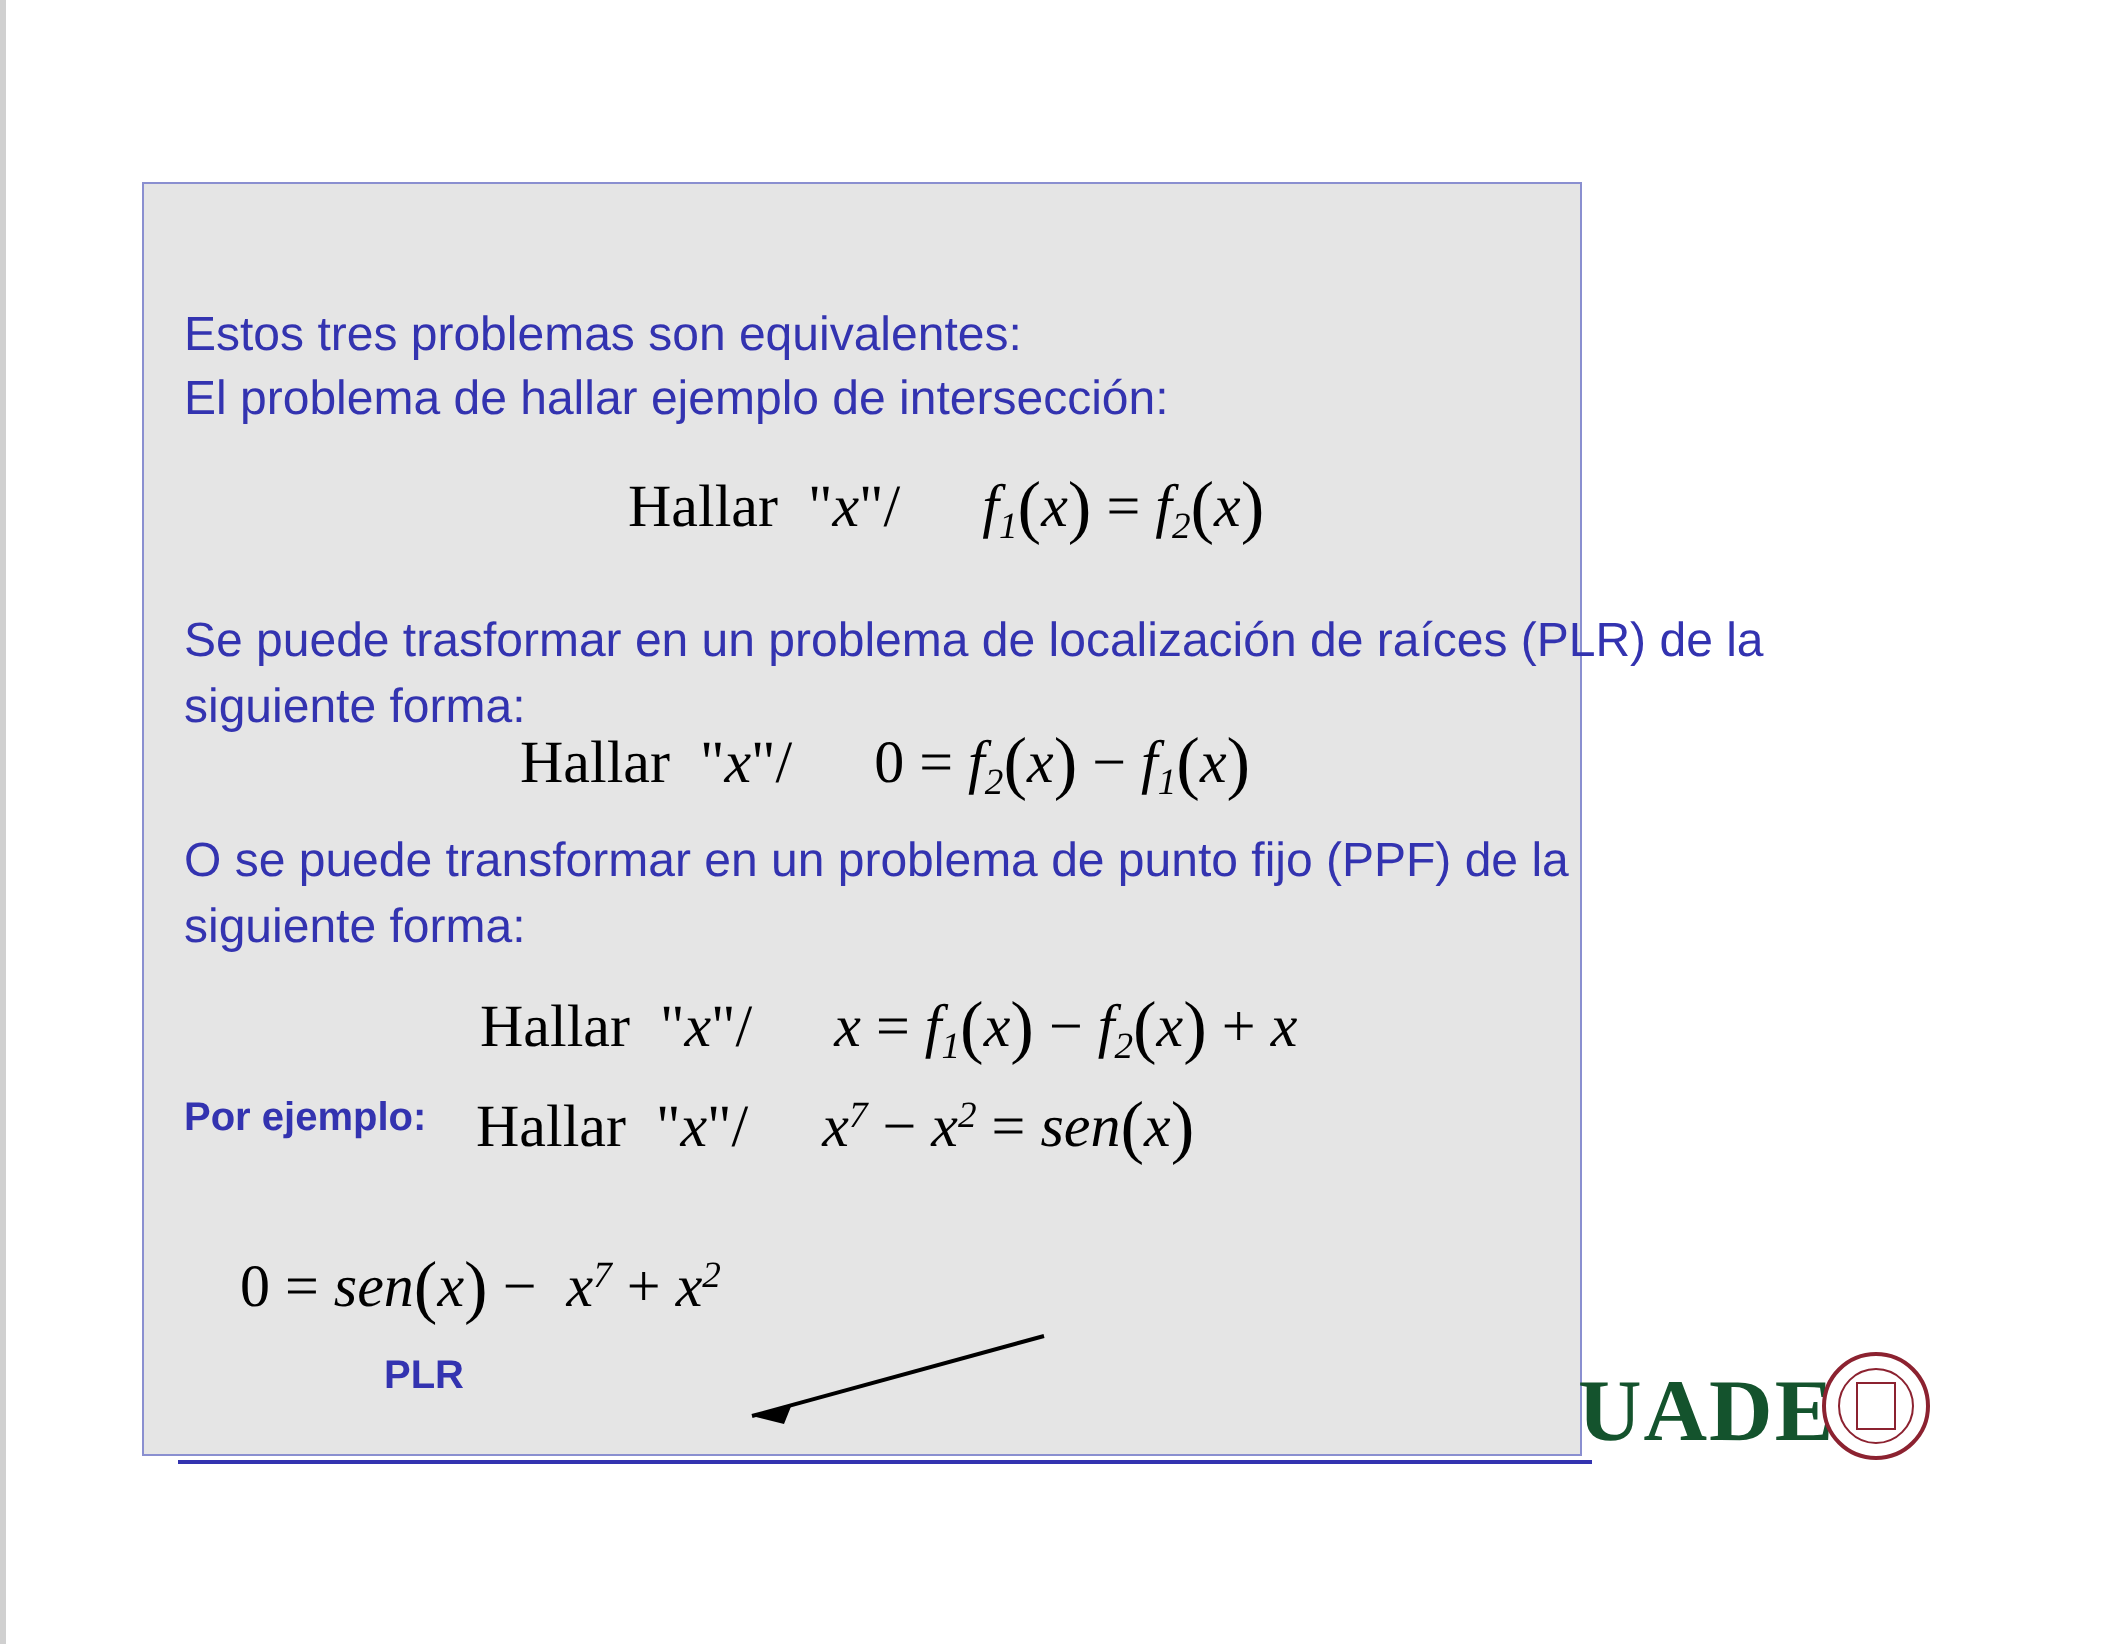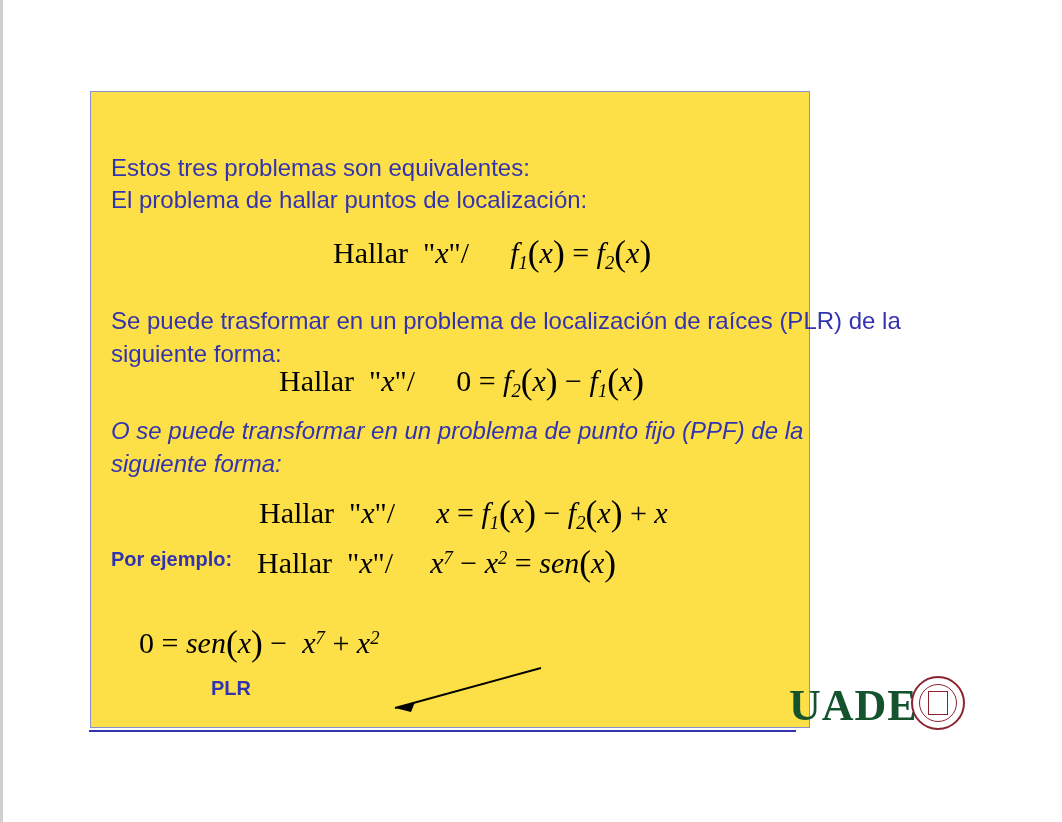--- a/index.html
+++ b/index.html
@@ -18,27 +18,27 @@
     position: absolute;
     left: 0; top: 0;
     width: 1062px;
     height: 822px;
     background: #ffffff;
     border-left: 3px solid #d0d0d0;
     box-sizing: border-box;
   }
   .slide-frame {
     position: absolute;
-    left: 87px;
+    left: 68px;
     top: 91px;
     width: 720px;
     height: 637px;
     border: 1px solid #8a8fd0;
     box-sizing: border-box;
-    background: #fde047;
+    background: #e5e5e5;
   }
   .text-line {
     position: absolute;
     color: #3333b0;
     font-size: 24px;
     line-height: 32px;
     white-space: nowrap;
   }
   .para {
     position: absolute;
@@ -139,37 +139,37 @@
   }
 </style>
 </head>
 <body>
 
 <div class="slide-outer">
   <div class="slide-frame">
 
     <div class="text-line" style="left:20px; top:60px;">Estos tres problemas son equivalentes:</div>
 
-    <div class="text-line" style="left:20px; top:92px;">El problema de hallar puntos de localización:</div>
+    <div class="text-line" style="left:20px; top:92px;">El problema de hallar ejemplo de intersección:</div>
 
     <div class="math" style="left:242px; top:140px;">
       <span>Hallar&nbsp; "<i>x</i>"/</span>
       <span style="display:inline-block; width:26px;"></span>
       <span><i>f</i><span class="sub">1</span><span class="paren">(</span><i>x</i><span class="paren">)</span> <span class="op">=</span> <i>f</i><span class="sub">2</span><span class="paren">(</span><i>x</i><span class="paren">)</span></span>
     </div>
 
     <div class="para" style="left:20px; top:192px; width:790px;margin-top:20px;">Se puede trasformar en un problema de localización de raíces (PLR) de la siguiente forma:</div>
 
     <div class="math" style="left:188px; top:268px;">
       <span>Hallar&nbsp; "<i>x</i>"/</span>
       <span style="display:inline-block; width:26px;"></span>
       <span><span class="op">0</span> <span class="op">=</span> <i>f</i><span class="sub">2</span><span class="paren">(</span><i>x</i><span class="paren">)</span> <span class="op">−</span> <i>f</i><span class="sub">1</span><span class="paren">(</span><i>x</i><span class="paren">)</span></span>
     </div>
 
-    <div class="para" style="left:20px; top:322px; width:790px;font-style:italic;">O se puede transformar en un problema de punto fijo (PPF) de la siguiente forma:</div>
+    <div class="para" style="left:20px; top:322px; width:790px;">O se puede transformar en un problema de punto fijo (PPF) de la siguiente forma:</div>
 
     <div class="math" style="left:168px; top:400px;">
       <span>Hallar&nbsp; "<i>x</i>"/</span>
       <span style="display:inline-block; width:26px;"></span>
       <span><i>x</i> <span class="op">=</span> <i>f</i><span class="sub">1</span><span class="paren">(</span><i>x</i><span class="paren">)</span> <span class="op">−</span> <i>f</i><span class="sub">2</span><span class="paren">(</span><i>x</i><span class="paren">)</span> <span class="op">+</span> <i>x</i></span>
     </div>
 
     <div class="plr-label" style="left:20px; top:456px;">Por ejemplo:</div>
 
     <div class="math" style="left:166px; top:450px;">

